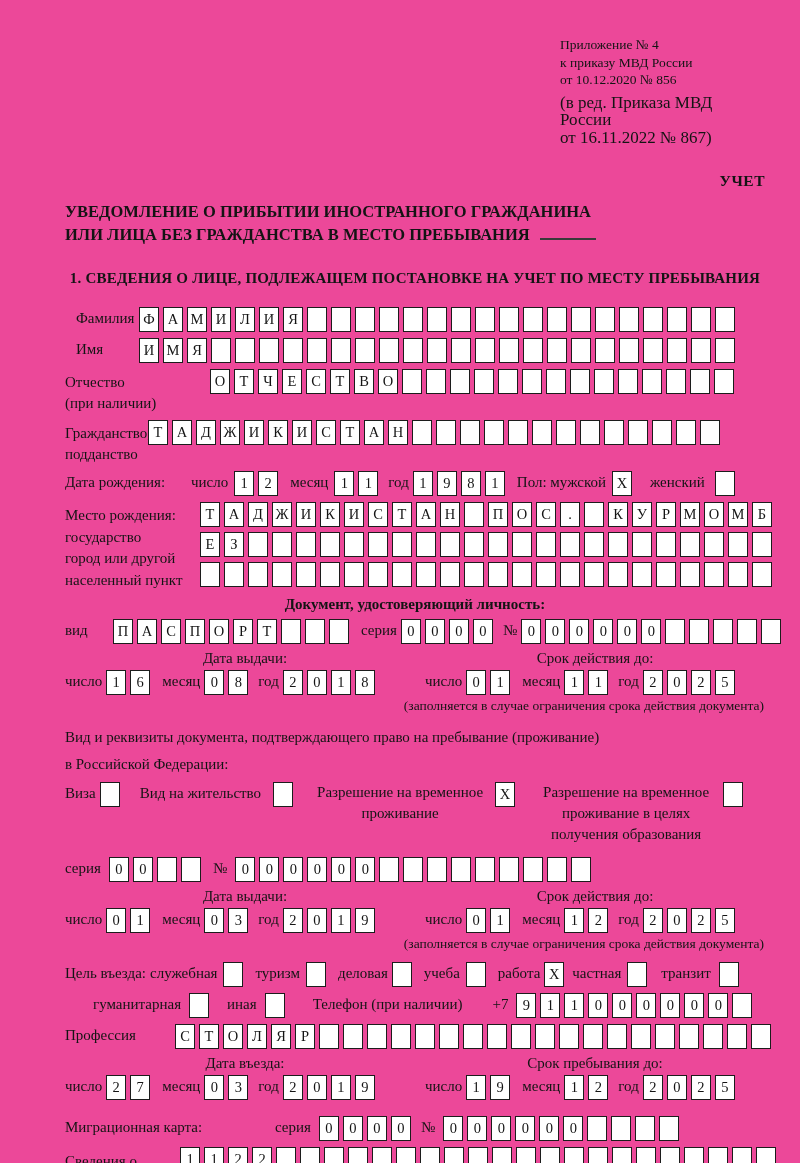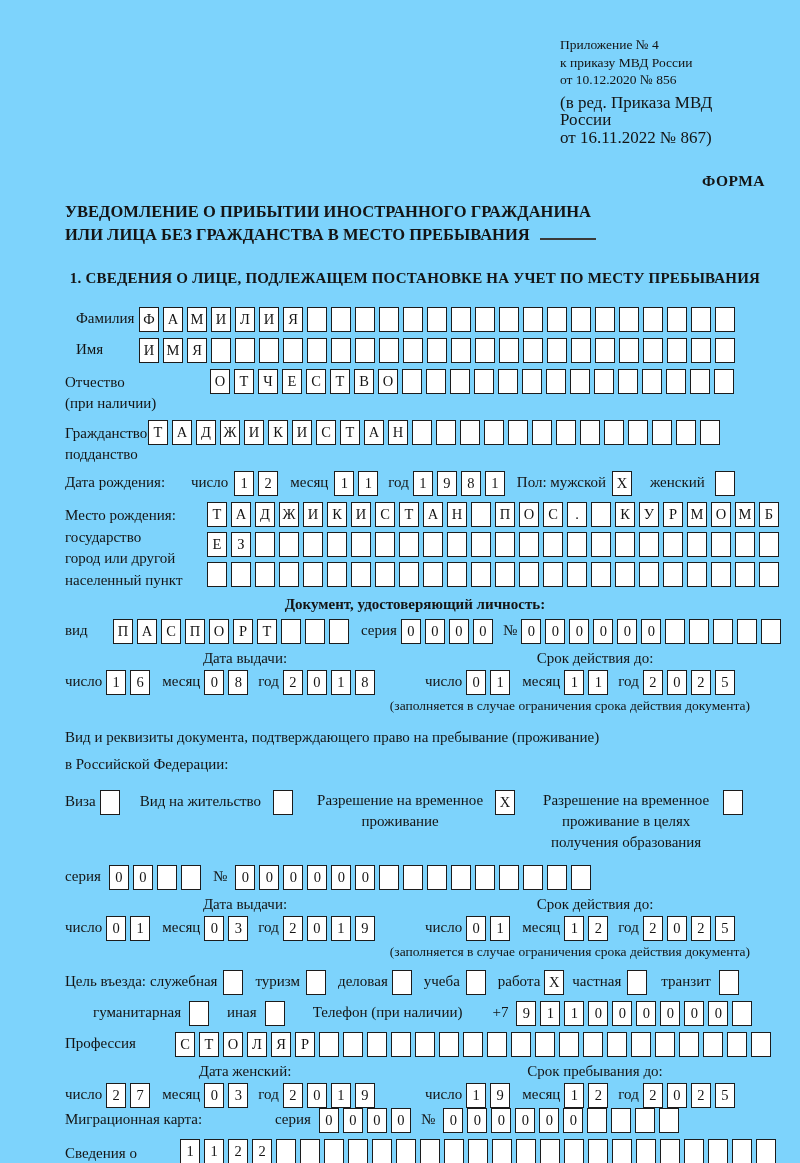--- a/index.html
+++ b/index.html
@@ -2,21 +2,21 @@
 <html><head>
 <meta charset="utf-8">
 <style>
   html,body { margin:0; padding:0; background:#ffffff; }
   body {
     width:800px; height:1163px;
     color:#141414;
     font-family:"Liberation Serif","DejaVu Serif",serif;
     -webkit-font-smoothing:antialiased;
   }
-  .page { width:800px; height:1163px; box-sizing:border-box; padding:36px 35px 0 65px; overflow:hidden; background:#7dd3fc; }
+  .page { width:800px; height:1163px; box-sizing:border-box; padding:36px 35px 0 65px; overflow:hidden; background:#ec4899; }
 
   
   .ref { margin-left:495px; font-size:13.5px; line-height:17.5px; }
   .ref2 { margin-left:495px; margin-top:5px; font-size:17px; line-height:17.5px; }
   .forma { text-align:right; font-weight:bold; font-size:15.5px; letter-spacing:.5px; margin-top:26px; }
 
   .title { font-weight:bold; font-size:16.5px; line-height:23px; margin-top:10px; }
   .blank-line { display:inline-block; width:56px; height:13px; border-bottom:2px solid #3a3a3a; margin-left:10px; }
   .sec-h { text-align:center; font-weight:bold; font-size:15px; margin-top:24px; margin-bottom:20px; letter-spacing:.2px; }
 
@@ -32,36 +32,36 @@
   .row { display:flex; align-items:flex-start; margin-bottom:6px; font-size:15px; }
   .lbl { flex-shrink:0; padding-top:3px; }
   .lbl2 { line-height:21px; padding-top:3px; flex-shrink:0; }
   .w63 { width:63px;margin-left:11px; } .w145 { width:145px; } .w83 { width:83px; } .w48 { width:48px; }
   .w110 { width:110px; } .w165 { width:165px; }
   .m4{margin-left:4px}.m6{margin-left:6px}.m8{margin-left:8px}.m10{margin-left:10px}
   .m12{margin-left:12px}.m14{margin-left:14px}.m16{margin-left:16px}
   .m24{margin-left:24px}.m28{margin-left:28px}.m30{margin-left:30px}.m45{margin-left:45px}
 
   
-  .bp { display:flex; align-items:flex-start; margin-bottom:4px; font-size:15px;gap:7px; }
+  .bp { display:flex; align-items:flex-start; margin-bottom:4px; font-size:15px; }
   .bp-lbl { width:135px; flex-shrink:0; line-height:21.5px; padding-top:3px; }
   .bp-rows .boxes { margin-bottom:5px; }
 
   .doc-h { text-align:center; font-weight:bold; font-size:15px; margin:2px 0 6px; }
 
   .dates { display:flex; font-size:15px; margin-top:2px; }
   .dcol-l { width:360px; flex-shrink:0; }
   .dcol-r { width:375px; }
   .dhead { text-align:center; margin-bottom:3px; }
   .dline { display:flex; align-items:flex-start; }
   .dline .lbl { padding-top:3px; }
-  .note-r { text-align:right; font-size:13.5px; margin:3px 15px 10px; }
+  .note-r { text-align:right; font-size:13.5px; margin:3px 1px 10px; }
 
   .intro { font-size:15px; line-height:27px; margin-top:4px; }
-  .opts { display:flex; align-items:flex-start; margin:12px 0 12px; font-size:15px; }
+  .opts { display:flex; align-items:flex-start; margin:4px 0 12px; font-size:15px; }
   .optlbl { text-align:center; line-height:21px; flex-shrink:0; }
   .w170 { width:178px; } .w180 { width:182px; }
 
   .rep { display:flex; align-items:flex-start; font-size:15px; margin-top:4px; }
   .rep-lbl { width:115px; flex-shrink:0; line-height:22.5px; padding-top:3px; }
   .rep-rows .boxes { margin-bottom:7px; }
 </style>
 </head>
 <body>
 
@@ -70,21 +70,21 @@
   <div class="ref">
     <div>Приложение № 4</div>
     <div>к приказу МВД России</div>
     <div>от 10.12.2020 № 856</div>
   </div>
   <div class="ref2">
     <div>(в ред. Приказа МВД России</div>
     <div>от 16.11.2022 № 867)</div>
   </div>
 
-  <div class="forma">ФОРМА</div>
+  <div class="forma">УЧЕТ</div>
 
   <div class="title">
     <div>УВЕДОМЛЕНИЕ О ПРИБЫТИИ ИНОСТРАННОГО ГРАЖДАНИНА</div>
     <div><span>ИЛИ ЛИЦА БЕЗ ГРАЖДАНСТВА В МЕСТО ПРЕБЫВАНИЯ</span><span class="blank-line"></span></div>
   </div>
 
   <div class="sec-h">1. СВЕДЕНИЯ О ЛИЦЕ, ПОДЛЕЖАЩЕМ ПОСТАНОВКЕ НА УЧЕТ ПО МЕСТУ ПРЕБЫВАНИЯ</div>
 
   <div class="row">
     <span class="lbl w63">Фамилия</span>
@@ -600,21 +600,21 @@
         <span class="cbox"></span>
         <span class="cbox"></span>
         <span class="cbox"></span>
         <span class="cbox"></span>
         <span class="cbox"></span>
       </span>
   </div>
 
   <div class="dates">
     <div class="dcol-l">
-      <div class="dhead">Дата женский:</div>
+      <div class="dhead">Дата въезда:</div>
       <div class="dline">
         <span class="lbl">число</span>
         <span class="boxes m4">
             <span class="cbox">2</span>
             <span class="cbox">7</span>
           </span>
         <span class="lbl m8">месяц</span>
         <span class="boxes m4">
             <span class="cbox">0</span>
             <span class="cbox">3</span>
@@ -645,21 +645,21 @@
         <span class="boxes m4">
             <span class="cbox">2</span>
             <span class="cbox">0</span>
             <span class="cbox">2</span>
             <span class="cbox">5</span>
           </span>
       </div>
     </div>
   </div>
 
-  <div class="row" style="margin-top:0;font-family:Liberation Serif, serif;">
+  <div class="row" style="margin-top:16px;font-family:Liberation Serif, serif;">
     <span class="lbl w165">Миграционная карта:</span>
     <span class="lbl m45">серия</span>
     <span class="boxes m8">
         <span class="cbox">0</span>
         <span class="cbox">0</span>
         <span class="cbox">0</span>
         <span class="cbox">0</span>
       </span>
     <span class="lbl m6">№</span>
     <span class="boxes m8">

